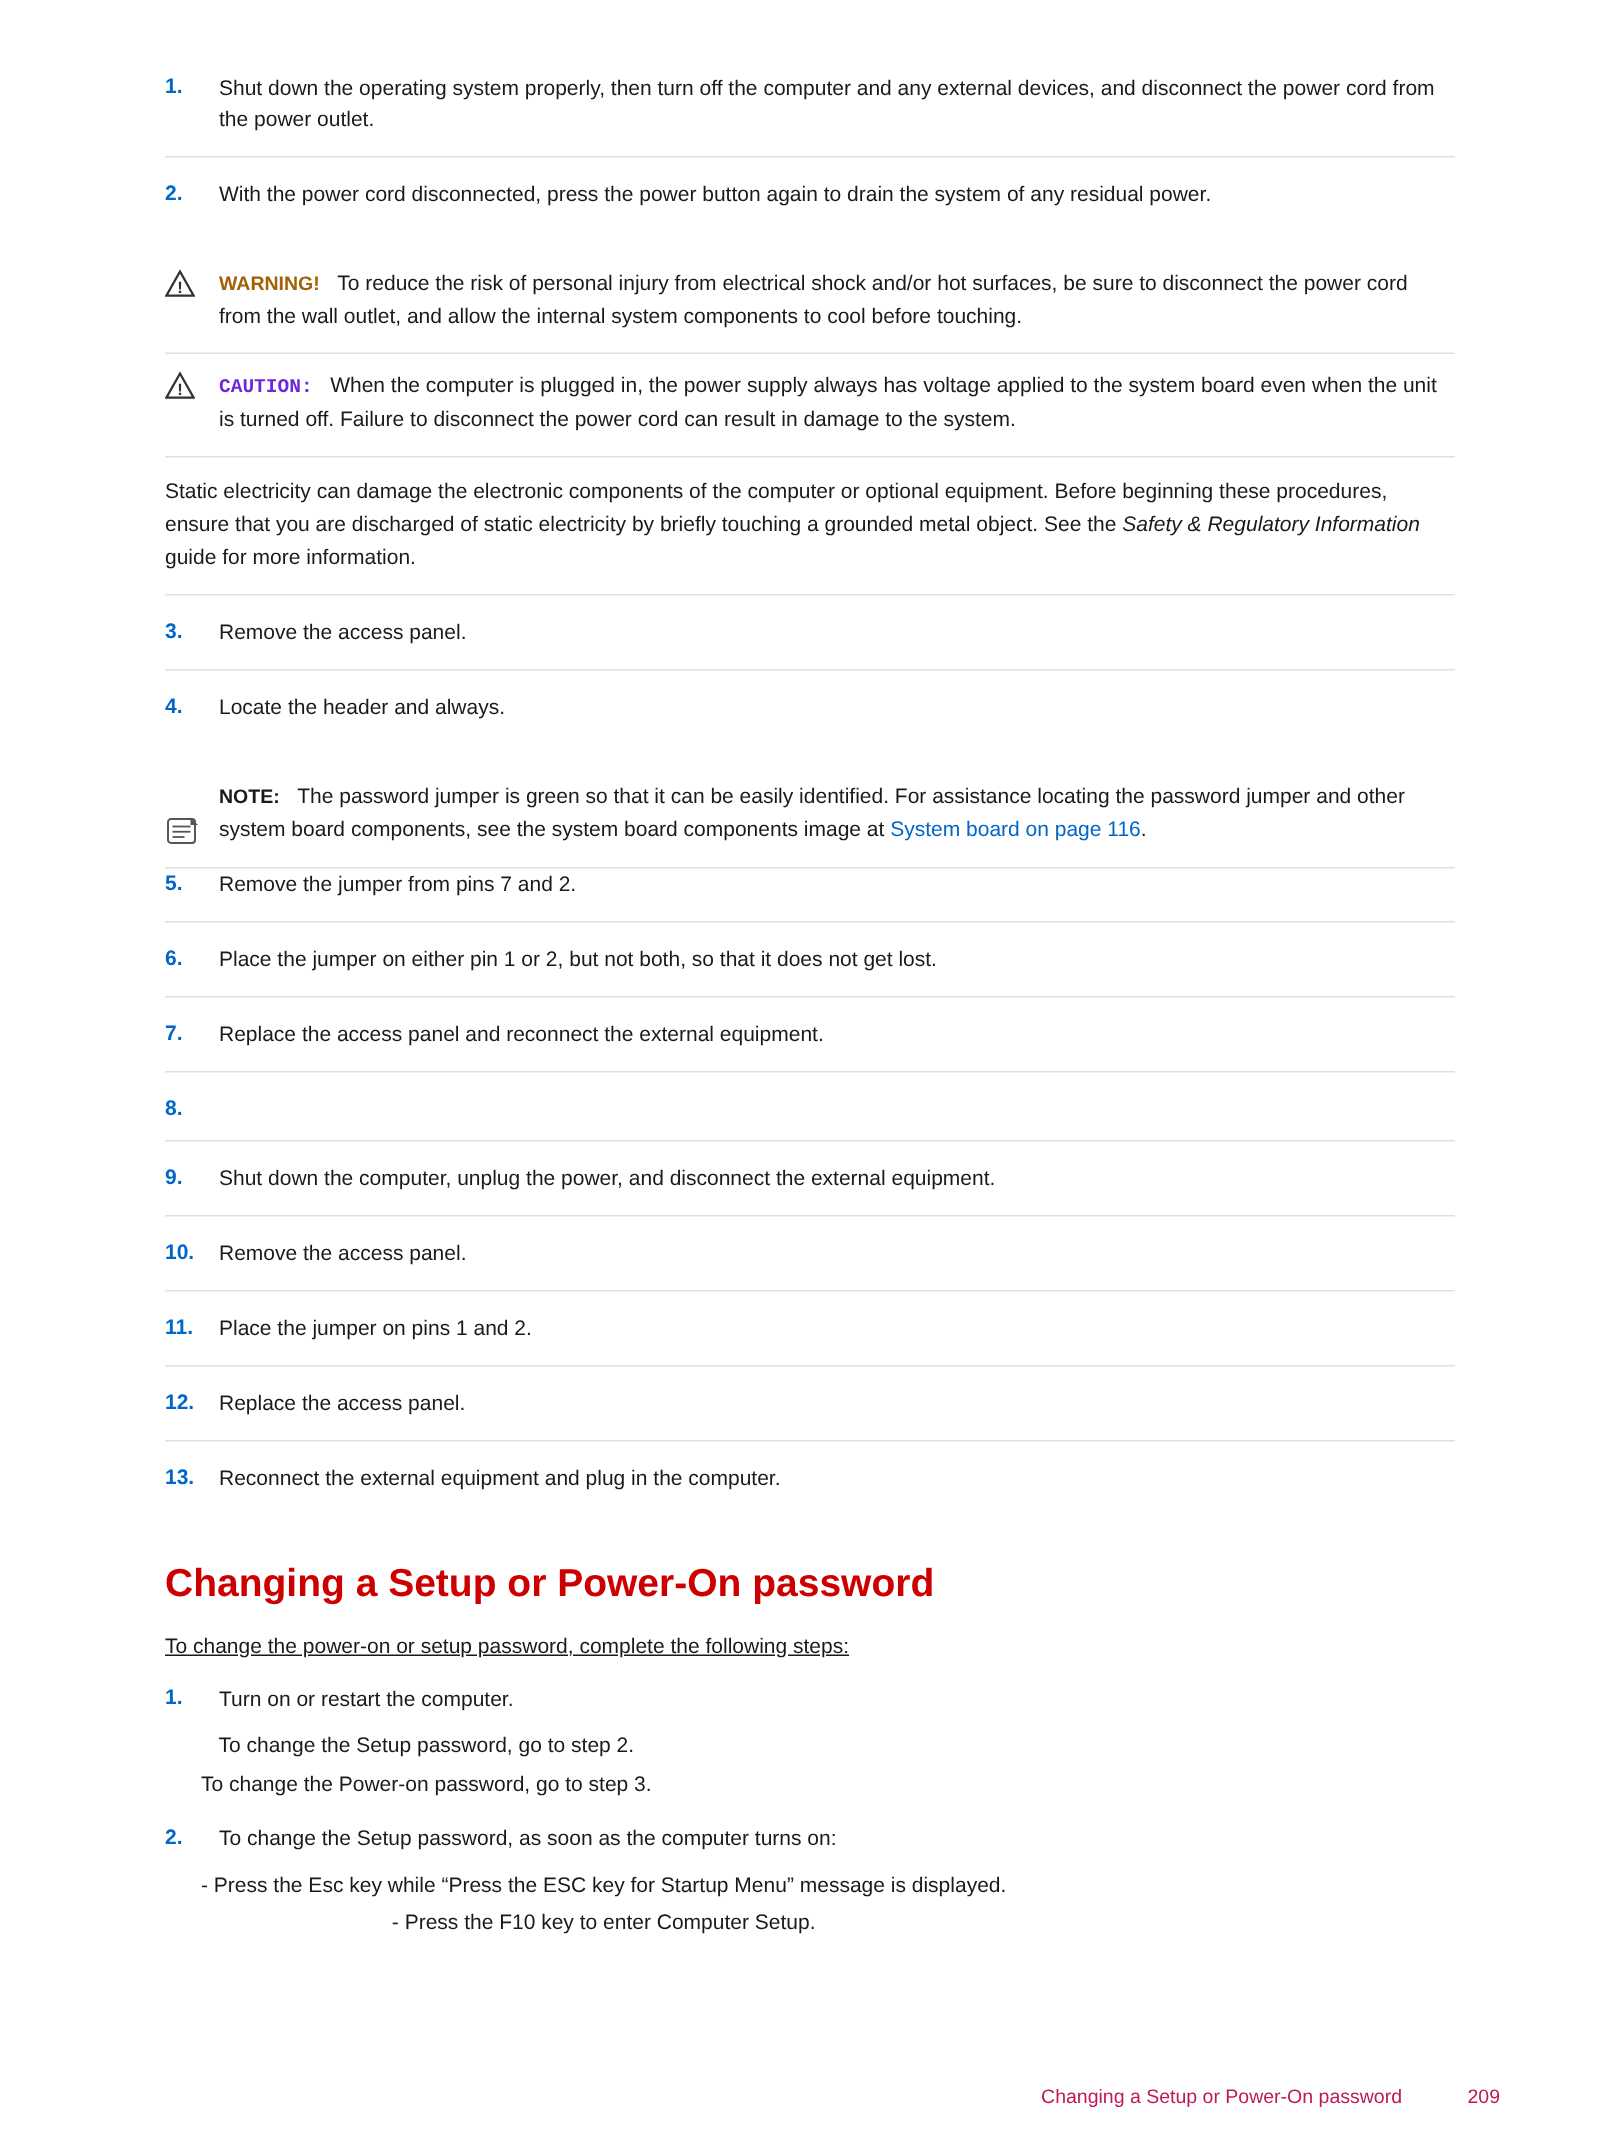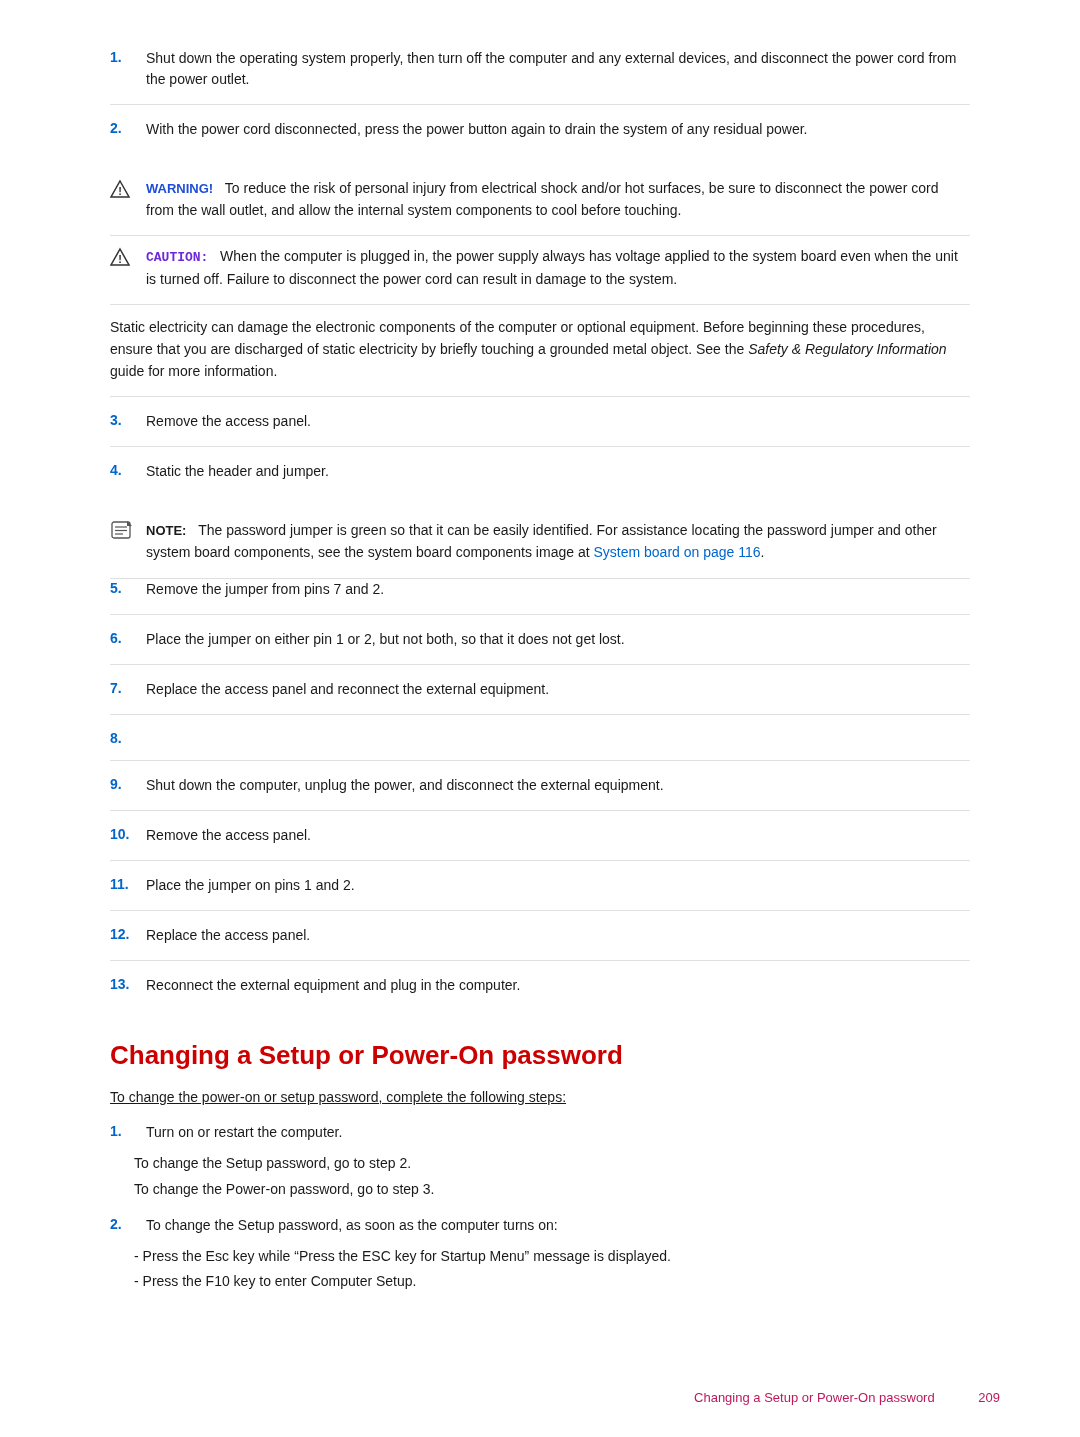--- a/index.html
+++ b/index.html
@@ -52,39 +52,39 @@
       min-width: 36px;
       font-size: 16px;
       padding-top: 1px;
     }
     .alert-content {
       flex: 1;
       line-height: 1.55;
     }
     .warning-label {
       font-weight: bold;
-      color: #1d4ed8;
+      color: #a16207;
       font-size: 13px;
     }
     .caution-label {
       font-weight: bold;
       color: #6d28d9;
       font-size: 13px;
       font-family: Liberation Mono, monospace;
     }
     .static-para {
       margin: 12px 0 14px 0;
       line-height: 1.55;
       padding-bottom: 14px;
       border-bottom: 1px solid #e0e0e0;
     }
     .italic { font-style: italic; }
     .note-box {
       display: flex;
-      align-items: flex-start;
+      align-items: flex-end;
       padding: 10px 0 14px 0;
       border-bottom: 1px solid #e0e0e0;
     }
     .note-icon {
       min-width: 36px;
       font-size: 15px;
       color: #555;
     }
     .note-label {
       font-weight: bold;
@@ -110,20 +110,21 @@
       line-height: 1.55;
       text-decoration: underline;
     }
     .sub-step {
       margin-left: 24px;
       margin-top: 6px;
       line-height: 1.55;
     }
     .sub-step-item {
       margin-top: 4px;
+      text-align: center;
     }
     .footer {
       position: fixed;
       bottom: 32px;
       right: 80px;
       color: #be185d;
       font-size: 13px;
     }
   </style>
 </head>
@@ -176,21 +177,21 @@
     <span>Static electricity can damage the electronic components of the computer or optional equipment. Before beginning these procedures, ensure that you are discharged of static electricity by briefly touching a grounded metal object. See the </span><span class="italic">Safety &amp; Regulatory Information</span><span> guide for more information.</span>
   </p>
 
   <ul class="numbered-list">
     <li>
       <span class="list-number">3.</span>
       <span class="list-text">Remove the access panel.</span>
     </li>
     <li>
       <span class="list-number">4.</span>
-      <span class="list-text">Static the header and jumper.</span>
+      <span class="list-text">Locate the header and always.</span>
     </li>
   </ul>
 
   <div class="note-box">
     <span class="note-icon">
       <svg width="22" height="20" viewBox="0 0 22 20" style="vertical-align:middle;margin-right:4px;">
         <rect x="2" y="2" width="18" height="16" rx="2" fill="none" stroke="#555" stroke-width="1.3"></rect>
         <line x1="5" y1="7" x2="17" y2="7" stroke="#555" stroke-width="1.2"></line>
         <line x1="5" y1="10.5" x2="17" y2="10.5" stroke="#555" stroke-width="1.2"></line>
         <line x1="5" y1="14" x2="13" y2="14" stroke="#555" stroke-width="1.2"></line>

